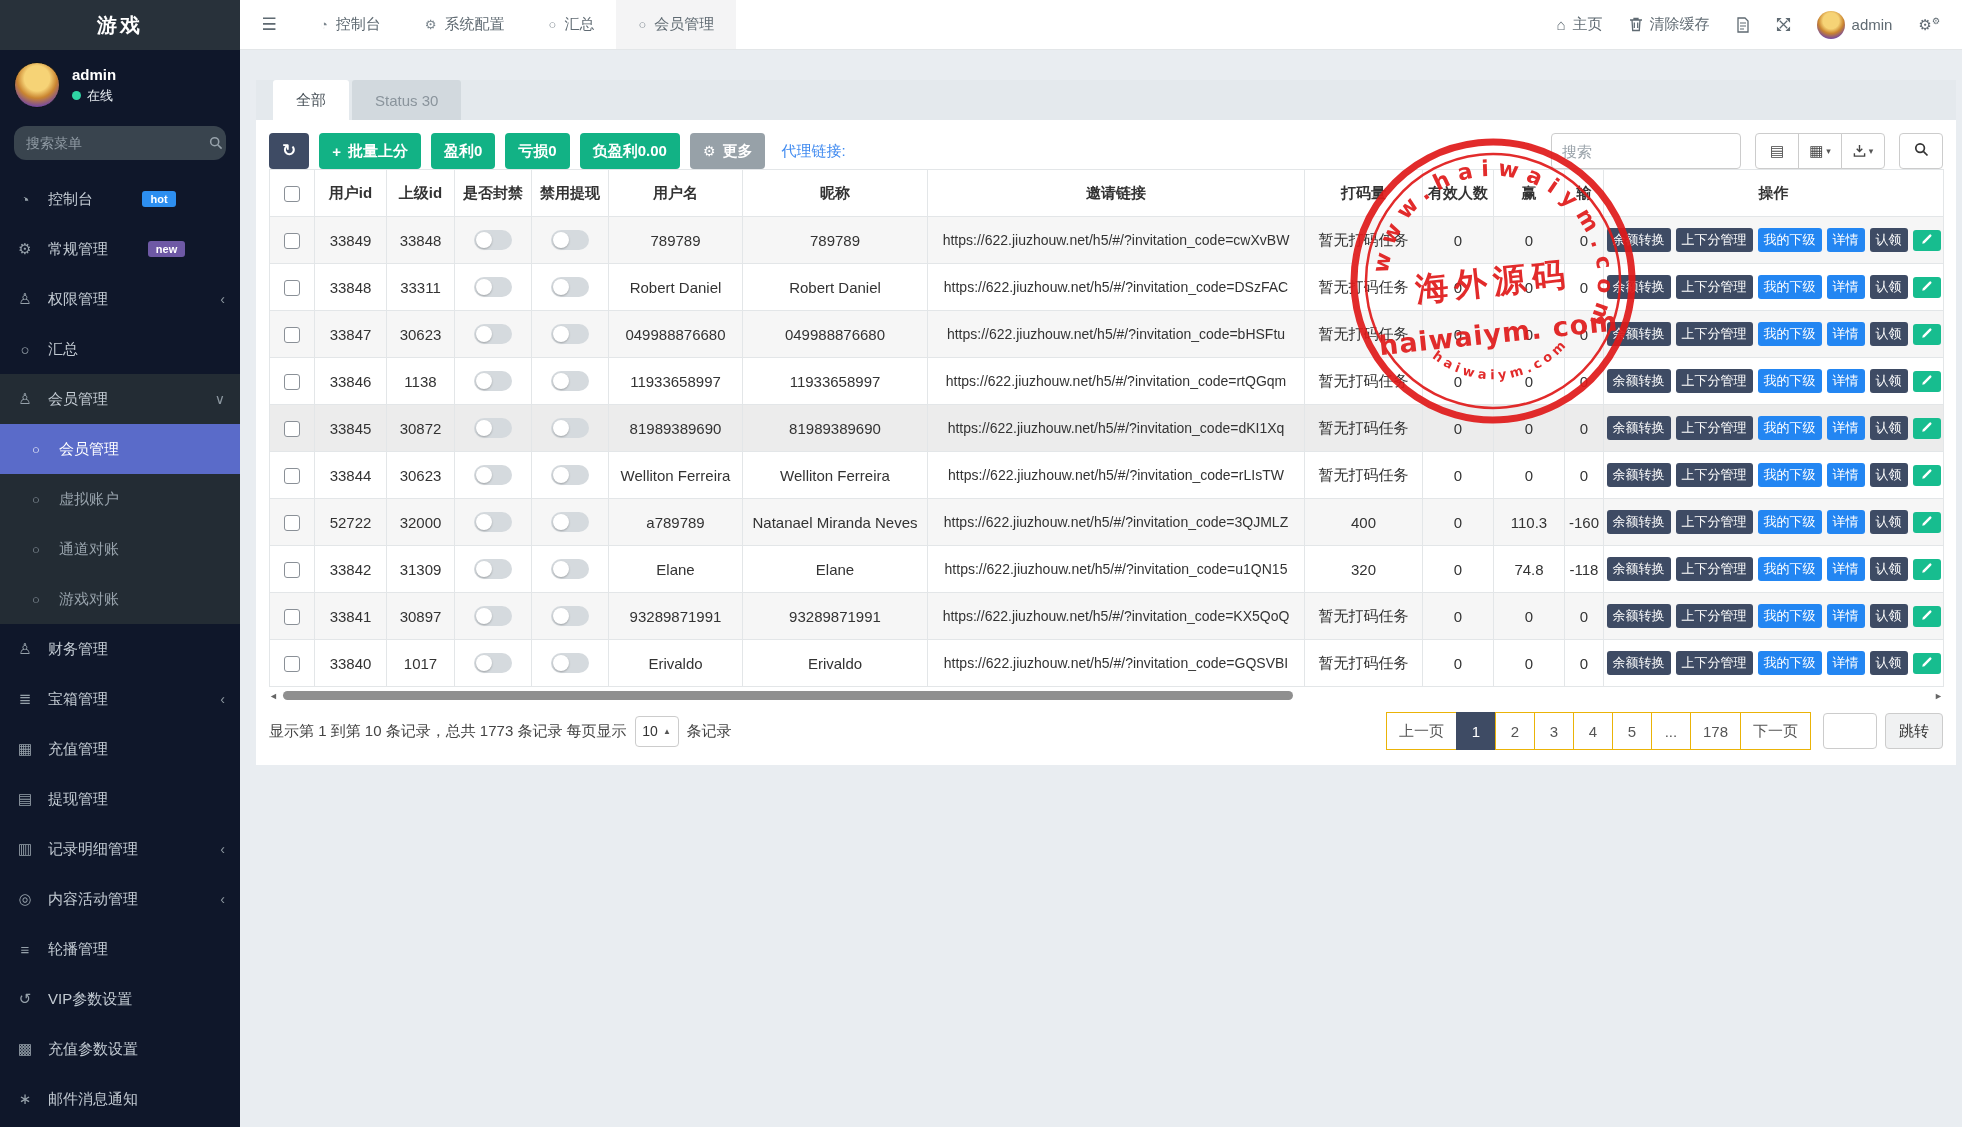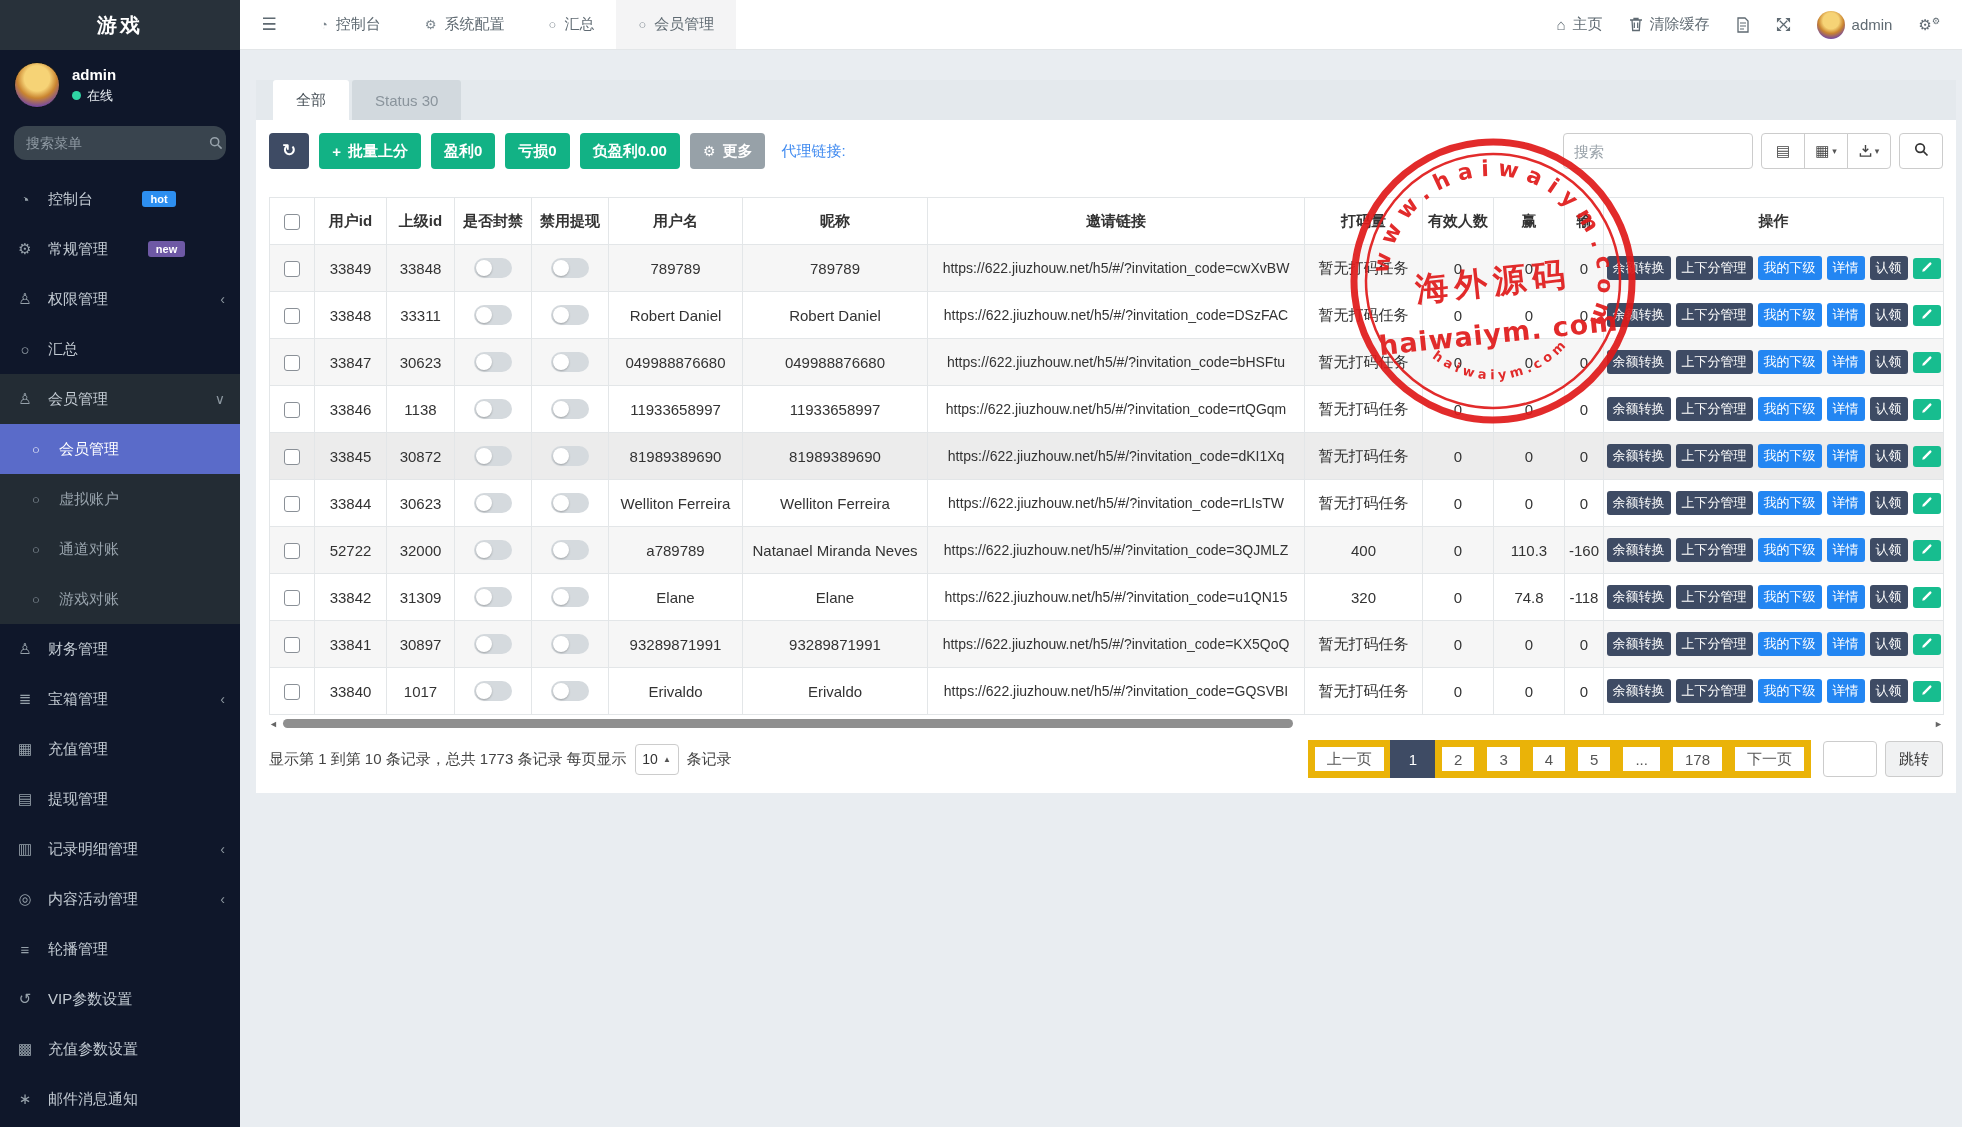--- a/index.html
+++ b/index.html
@@ -54,32 +54,32 @@
   .toolbar{display:flex;align-items:center}
   .btn{height:36px;border:none;border-radius:4px;font-size:15px;cursor:pointer;display:inline-flex;
     align-items:center;gap:7px;padding:0 13px;font-family:inherit;color:#fff;font-weight:600}
   .btn.dark{background:#3e4b64}
   .btn.green{background:#12b285}
   .btn.gray{background:#97a1a8}
   .btn + .btn{margin-left:10px}
   .agent{display:flex;align-items:center;margin-left:16px;gap:8px}
   .agent-label{color:#3f8af0;font-size:15px}
   .agent-input{width:396px;height:32px;border:1px solid #878c91;border-radius:2px;padding:0 9px;font-size:15px;color:#333;font-family:inherit;outline:none;background:#fff}
-  .tb-search{margin-left:auto;display:flex;align-items:center;gap:8px}
+  .tb-search{margin-left:auto;display:flex;align-items:center;gap:14px}
   .search-input{width:190px;height:36px;border:1px solid #ccc;border-radius:4px;padding:0 10px;font-size:15px;font-family:inherit;outline:none;color:#333}
   .search-input::placeholder{color:#9aa3aa}
   .vgroup{display:flex}
   .vbtn{width:44px;height:36px;background:#fff;border:1px solid #ccc;display:flex;align-items:center;justify-content:center;gap:3px;color:#444;cursor:pointer;font-size:15px}
   .vbtn + .vbtn{margin-left:-1px}
   .vbtn:first-child{border-radius:4px 0 0 4px}
   .vbtn:last-child{border-radius:0 4px 4px 0}
   .vbtn .caret{font-size:9px;color:#555}
   .sbtn{width:44px;height:36px;background:#fff;border:1px solid #ccc;border-radius:4px;display:flex;align-items:center;justify-content:center;cursor:pointer}
   
-  table{width:1674px;border-collapse:collapse;table-layout:fixed;margin-top:28px;background:#fff}
+  table{width:1674px;border-collapse:collapse;table-layout:fixed;margin-top:0;background:#fff}
   th,td{border:1px solid #e3e6e8;height:47px;text-align:center;font-size:15px;color:#333;
     overflow:hidden;white-space:nowrap;padding:0 4px}
   th{font-weight:bold}
   tbody tr:nth-child(odd){background:#f6f6f6}
   tbody tr.hover{background:#ececec}
   td.link{font-size:14px}
   .cb{width:16px;height:16px;border:1.5px solid #8a9097;border-radius:3px;background:#fff;display:inline-block;vertical-align:middle;cursor:pointer}
   .toggle{width:38px;height:20px;border-radius:10px;background:#d5dade;display:inline-block;position:relative;cursor:pointer;vertical-align:middle}
   .toggle::after{content:"";position:absolute;left:2px;top:2px;width:16px;height:16px;border-radius:50%;background:#fff;box-shadow:0 1px 2px rgba(0,0,0,.25)}
   .acts{display:flex;justify-content:center;align-items:center;gap:5px}
@@ -89,21 +89,21 @@
   .abtn.green{background:#17bd8f;padding:3px 8px;display:inline-flex;align-items:center}
   
   .hscroll{position:relative;height:13px;margin-top:2px;width:1674px}
   .hs-arrow{position:absolute;top:1px;font-size:9px;color:#666;cursor:pointer;line-height:13px}
   .hs-thumb{position:absolute;left:14px;top:2px;width:1010px;height:9px;border-radius:5px;background:#8f8f8f;cursor:pointer}
   .tfoot{display:flex;align-items:center;margin-top:10px;padding-bottom:2px}
   .finfo{font-size:15px;color:#444;display:flex;align-items:center;gap:8px}
   .psize{width:44px;height:31px;border:1px solid #ccc;border-radius:4px;background:#fff;display:inline-flex;align-items:center;justify-content:center;gap:5px;font-size:14px;color:#333;cursor:pointer}
   .psize .caret{font-size:8px;color:#555}
   .pager{margin-left:auto;display:flex;align-items:center}
-  .pg{min-width:40px;height:38px;border:7px solid #eab308;background:#fff;color:#555;font-size:15px;
+  .pg{min-width:40px;height:38px;border:1px solid #eab308;background:#fff;color:#555;font-size:15px;
     display:flex;align-items:center;justify-content:center;padding:0 12px;cursor:pointer;margin-left:-1px}
   .pg.active{background:#3e4b64;border-color:#3e4b64;color:#fff}
   .jump-input{width:54px;height:36px;border:1px solid #ccc;border-radius:4px;margin-left:12px;outline:none;font-size:15px;padding:0 6px;font-family:inherit}
   .jbtn{height:36px;padding:0 13px;margin-left:8px;background:#f0f1f2;border:1px solid #ccc;border-radius:4px;font-size:15px;color:#333;cursor:pointer;font-family:inherit}
   
   .stamp{position:absolute;left:1103px;top:131px;width:300px;height:300px;z-index:40;pointer-events:none;
     transform:rotate(-6deg);opacity:.92}
   .stamp text{font-weight:bold;fill:#e01a1a;font-family:"DejaVu Sans","Liberation Sans",sans-serif}
 </style>
 </head>

